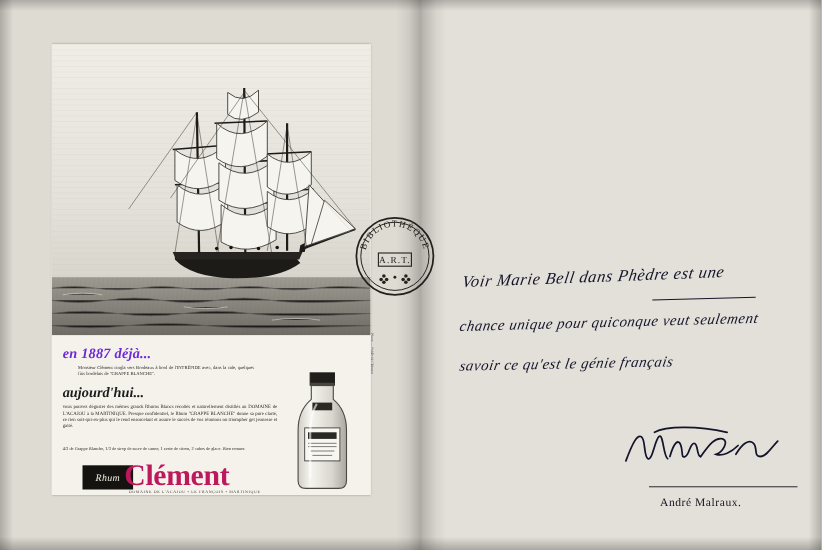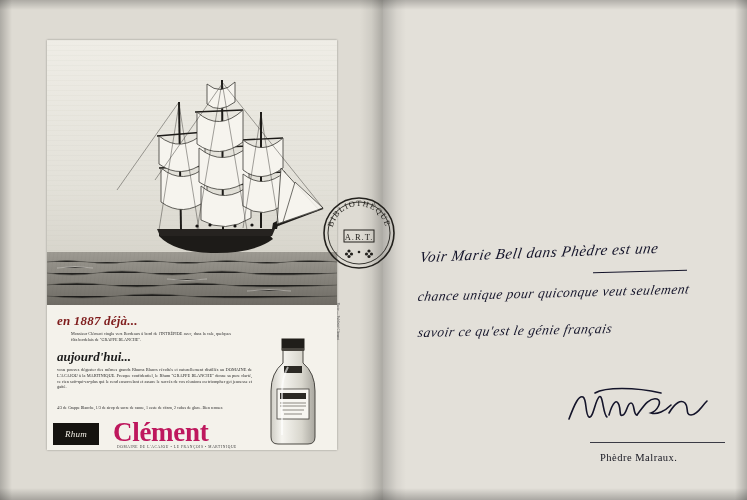--- a/index.html
+++ b/index.html
@@ -93,21 +93,21 @@
     left: 0; top: 265px; width: 290px; height: 145px;
     background: #f4f2eb;
   }
   .hl-1 {
     position: absolute;
     left: 10px; top: 8px;
     font-family: "Liberation Serif", serif;
     font-style: italic;
     font-weight: bold;
     font-size: 13px;
-    color: #7f1d1d;
+    color: #6d28d9;
     letter-spacing: 0.2px;
   }
   .para-1 {
     position: absolute;
     left: 24px; top: 26px; width: 160px;
     font-size: 4.2px;
     line-height: 5.6px;
     color: #2a2a2a;
     text-align: justify;
   }
@@ -131,21 +131,21 @@
   .para-3 {
     position: absolute;
     left: 10px; top: 100px; width: 195px;
     font-size: 4px;
     line-height: 5.2px;
     color: #2a2a2a;
     text-align: justify;
   }
   .brand-box {
     position: absolute;
-    left: 6px; top: 118px;
+    left: 28px; top: 118px;
     width: 46px; height: 22px;
     background: #15130f;
     color: #f2efe6;
     font-size: 9px;
     font-style: italic;
     display: flex;
     align-items: center;
     justify-content: center;
     letter-spacing: 0.3px;
   }
@@ -460,19 +460,19 @@
         <path d="M4 34 C 10 18, 14 10, 18 12 C 22 14, 20 30, 24 32 C 28 34, 30 16, 34 12 C 38 8, 38 30, 42 32"></path>
         <path d="M44 30 C 48 16, 52 14, 54 20 C 56 26, 54 32, 58 30 C 62 28, 62 18, 66 18 C 70 18, 68 30, 72 30"></path>
         <path d="M72 30 C 78 22, 84 12, 92 14 C 98 16, 92 26, 86 28 C 92 30, 100 26, 106 20"></path>
         <path d="M104 28 C 110 18, 116 14, 120 18 C 124 22, 120 30, 126 30 C 132 30, 136 22, 142 16"></path>
         <path d="M30 8 C 40 2, 70 2, 96 8"></path>
       </g>
     </svg>
   </div>
 
   <div class="sig-rule"></div>
-  <div class="sig-name">Phèdre Malraux.</div>
+  <div class="sig-name">André Malraux.</div>
 
   <div class="edge-top"></div>
   <div class="edge-bottom"></div>
   <div class="edge-left"></div>
   <div class="edge-right"></div>
 </div>
 
 </body></html>

